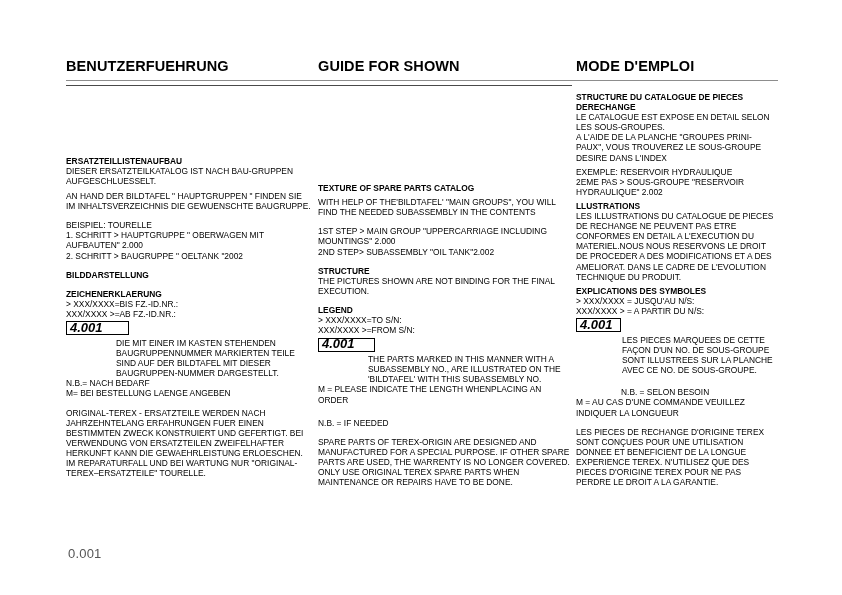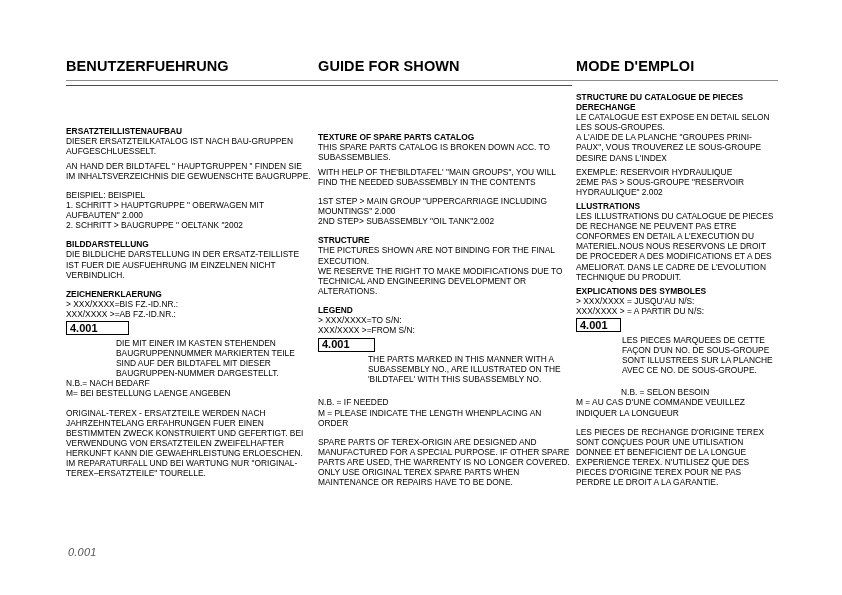--- a/index.html
+++ b/index.html
@@ -84,44 +84,44 @@
   .para { margin: 0; }
   .para.spaced { margin-top: 4.5px; }
   b, .b { font-weight: normal; }
 
   
   .numbox {
     display: inline-block;
     border: 1.6px solid #000;
     padding: 0.5px 6px 1.5px 3px;
     font-weight: bold;
-    font-size: 11px;
+    font-size: 13px;
     line-height: 10px;
     margin: 2.5px 0 2.5px 0;
     min-width: 52px;
+    font-style: italic;
   }
   .numbox.w2 { min-width: 46px; }
   .numbox.w3 { min-width: 34px; }
 
   .indent {
     margin-left: 50px;
   }
   .indent-fr { margin-left: 46px; }
 
   .nb-line { margin: 0; }
 
   
   .footer {
     position: absolute;
     left: 68px;
     top: 546px;
-    font-size: 11px;
+    font-size: 13px;
     color: #555555;
     letter-spacing: 0.2px;
-    font-style: italic;
   }
 </style>
 </head>
 <body>
 
 <div class="page">
 
   <div class="content">
 
     <div class="title-row">
@@ -139,28 +139,27 @@
 
       <div class="col c1">
 
         <div class="blk">
           <div class="head">ERSATZTEILLISTENAUFBAU</div>
           <div class="para">DIESER ERSATZTEILKATALOG IST NACH BAU-GRUPPEN AUFGESCHLUESSELT.</div>
           <div class="para spaced">AN HAND DER BILDTAFEL " HAUPTGRUPPEN " FINDEN SIE IM INHALTSVERZEICHNIS DIE GEWUENSCHTE BAUGRUPPE.</div>
         </div>
 
         <div class="blk">
-          <div class="para"><span class="b">BEISPIEL:</span><span> BEISPIEL</span></div>
+          <div class="para"><span class="b">BEISPIEL:</span><span> TOURELLE</span></div>
           <div class="para"><span>1. SCHRITT &gt; HAUPTGRUPPE " OBERWAGEN MIT AUFBAUTEN" </span><span class="b">2.000</span></div>
           <div class="para"><span>2. SCHRITT &gt; BAUGRUPPE " OELTANK "</span><span class="b">2002</span></div>
         </div>
 
         <div class="blk">
           <div class="head">BILDDARSTELLUNG</div>
-          <div class="para">DIE BILDLICHE DARSTELLUNG IN DER ERSATZ-TEILLISTE IST FUER DIE AUSFUEHRUNG IM EINZELNEN NICHT VERBINDLICH.</div>
         </div>
 
         <div class="blk">
           <div class="head">ZEICHENERKLAERUNG</div>
           <div class="para">&gt; XXX/XXXX=BIS FZ.-ID.NR.:</div>
           <div class="para">XXX/XXXX &gt;=AB FZ.-ID.NR.:</div>
           <div class="numbox">4.001</div>
           <div class="para indent">DIE MIT EINER IM KASTEN STEHENDEN BAUGRUPPENNUMMER MARKIERTEN TEILE SIND AUF DER BILDTAFEL MIT DIESER BAUGRUPPEN-NUMMER DARGESTELLT.</div>
           <div class="nb-line"><span class="b">N.B.=</span><span> NACH BEDARF</span></div>
           <div class="nb-line"><span class="b">M=</span><span> BEI BESTELLUNG LAENGE ANGEBEN</span></div>
@@ -169,43 +168,41 @@
         <div class="blk">
           <div class="para"><span class="b">ORIGINAL-TEREX - ERSATZTEILE</span><span> WERDEN NACH JAHRZEHNTELANG ERFAHRUNGEN FUER EINEN BESTIMMTEN ZWECK KONSTRUIERT UND GEFERTIGT. BEI VERWENDUNG VON ERSATZTEILEN ZWEIFELHAFTER HERKUNFT KANN DIE GEWAEHRLEISTUNG ERLOESCHEN. IM REPARATURFALL UND BEI WARTUNG NUR </span><span class="b">"ORIGINAL-TEREX–ERSATZTEILE"</span><span> TOURELLE.</span></div>
         </div>
 
       </div>
 
       <div class="col c2">
 
         <div class="blk">
           <div class="head">TEXTURE OF SPARE PARTS CATALOG</div>
-          <div class="para">THIS SPARE PARTS CATALOG IS BROKEN DOWN ACC. TO SUBASSEMBLIES.</div>
           <div class="para spaced">WITH HELP OF THE'BILDTAFEL' "MAIN GROUPS", YOU WILL FIND THE NEEDED SUBASSEMBLY IN THE CONTENTS</div>
         </div>
 
         <div class="blk">
           <div class="para"><span>1ST STEP &gt; MAIN GROUP "UPPERCARRIAGE INCLUDING MOUNTINGS" </span><span class="b">2.000</span></div>
           <div class="para"><span>2ND STEP&gt; SUBASSEMBLY "OIL TANK"</span><span class="b">2.002</span></div>
         </div>
 
         <div class="blk">
           <div class="head">STRUCTURE</div>
           <div class="para">THE PICTURES SHOWN ARE NOT BINDING FOR THE FINAL EXECUTION.</div>
-          <div class="para">WE RESERVE THE RIGHT TO MAKE MODIFICATIONS DUE TO TECHNICAL AND ENGINEERING DEVELOPMENT OR ALTERATIONS.</div>
         </div>
 
         <div class="blk">
           <div class="head">LEGEND</div>
           <div class="para">&gt; XXX/XXXX=TO S/N:</div>
           <div class="para">XXX/XXXX &gt;=FROM S/N:</div>
           <div class="numbox w2">4.001</div>
           <div class="para indent">THE PARTS MARKED IN THIS MANNER WITH A SUBASSEMBLY NO., ARE ILLUSTRATED ON THE 'BILDTAFEL' WITH THIS SUBASSEMBLY NO.</div>
+          <div class="nb-line"><span class="b">M =</span><span> PLEASE INDICATE THE LENGTH WHENPLACING AN ORDER</span></div>
           <div class="nb-line" style="margin-top:13px;"><span class="b">N.B. =</span><span> IF NEEDED</span></div>
-          <div class="nb-line"><span class="b">M =</span><span> PLEASE INDICATE THE LENGTH WHENPLACING AN ORDER</span></div>
         </div>
 
         <div class="blk tight">
           <div class="para"><span class="b">SPARE PARTS OF TEREX-ORIGIN</span><span> ARE DESIGNED AND MANUFACTURED FOR A SPECIAL PURPOSE. IF OTHER SPARE PARTS ARE USED, THE WARRENTY IS NO LONGER COVERED. ONLY USE </span><span class="b">ORIGINAL TEREX SPARE PARTS</span><span> WHEN MAINTENANCE OR REPAIRS HAVE TO BE DONE.</span></div>
         </div>
 
       </div>
 
       <div class="col c3">
 

